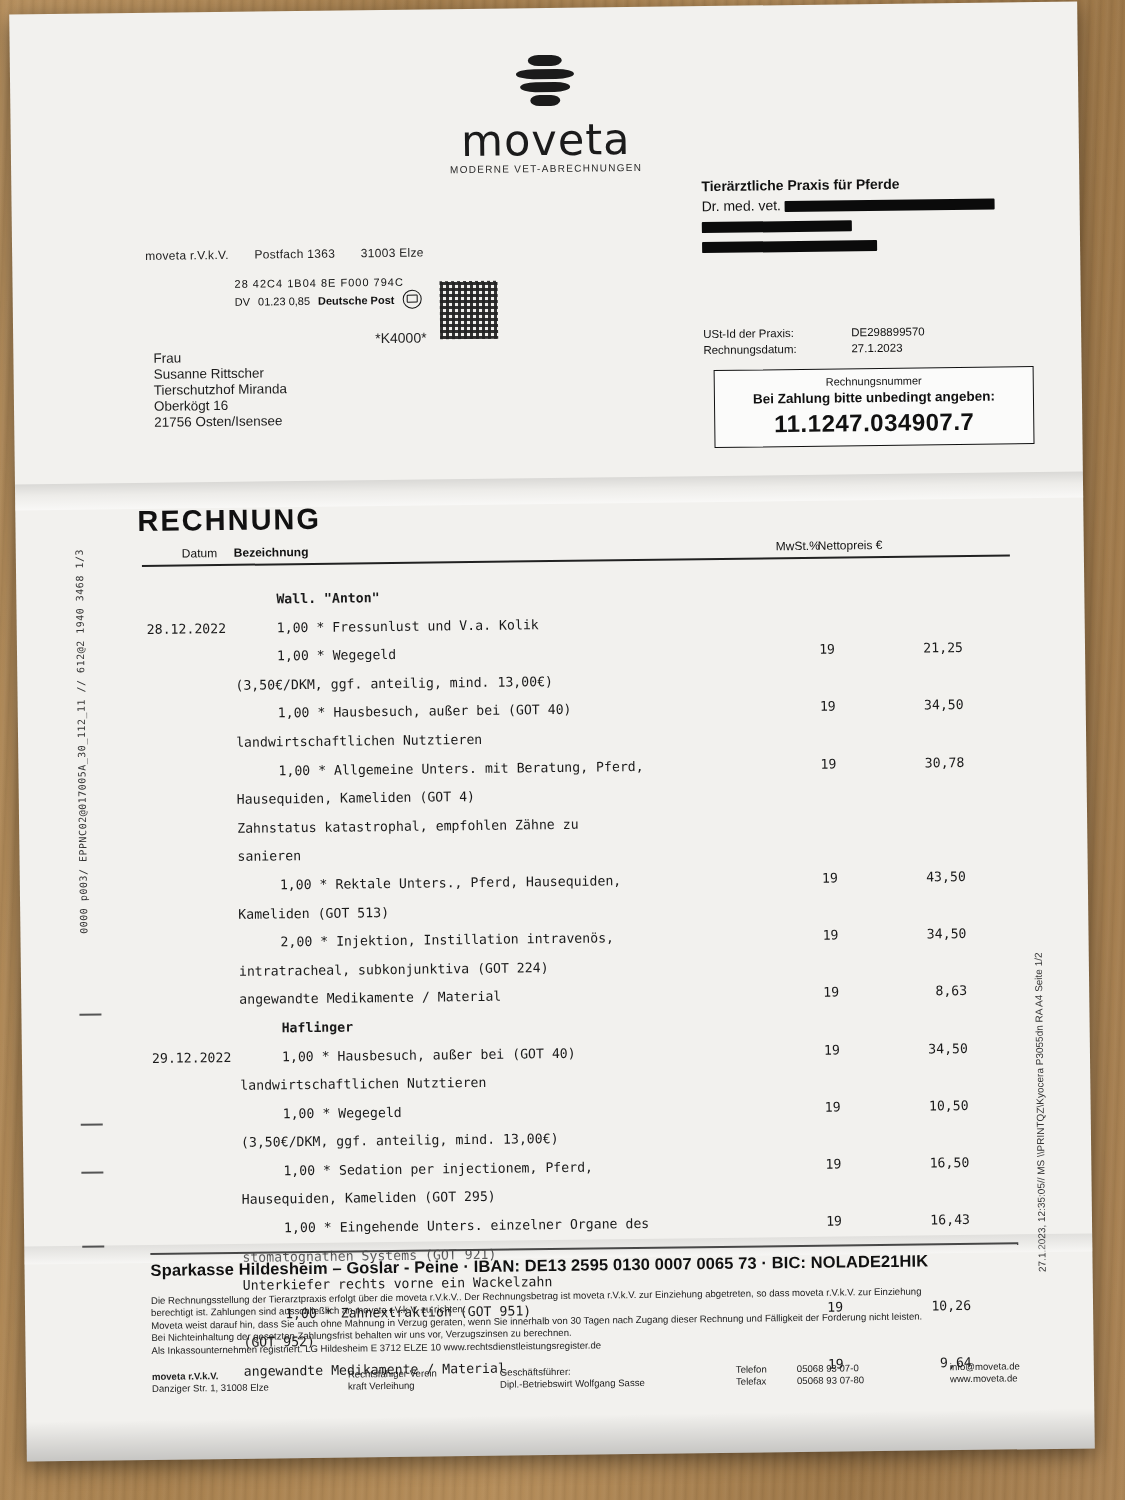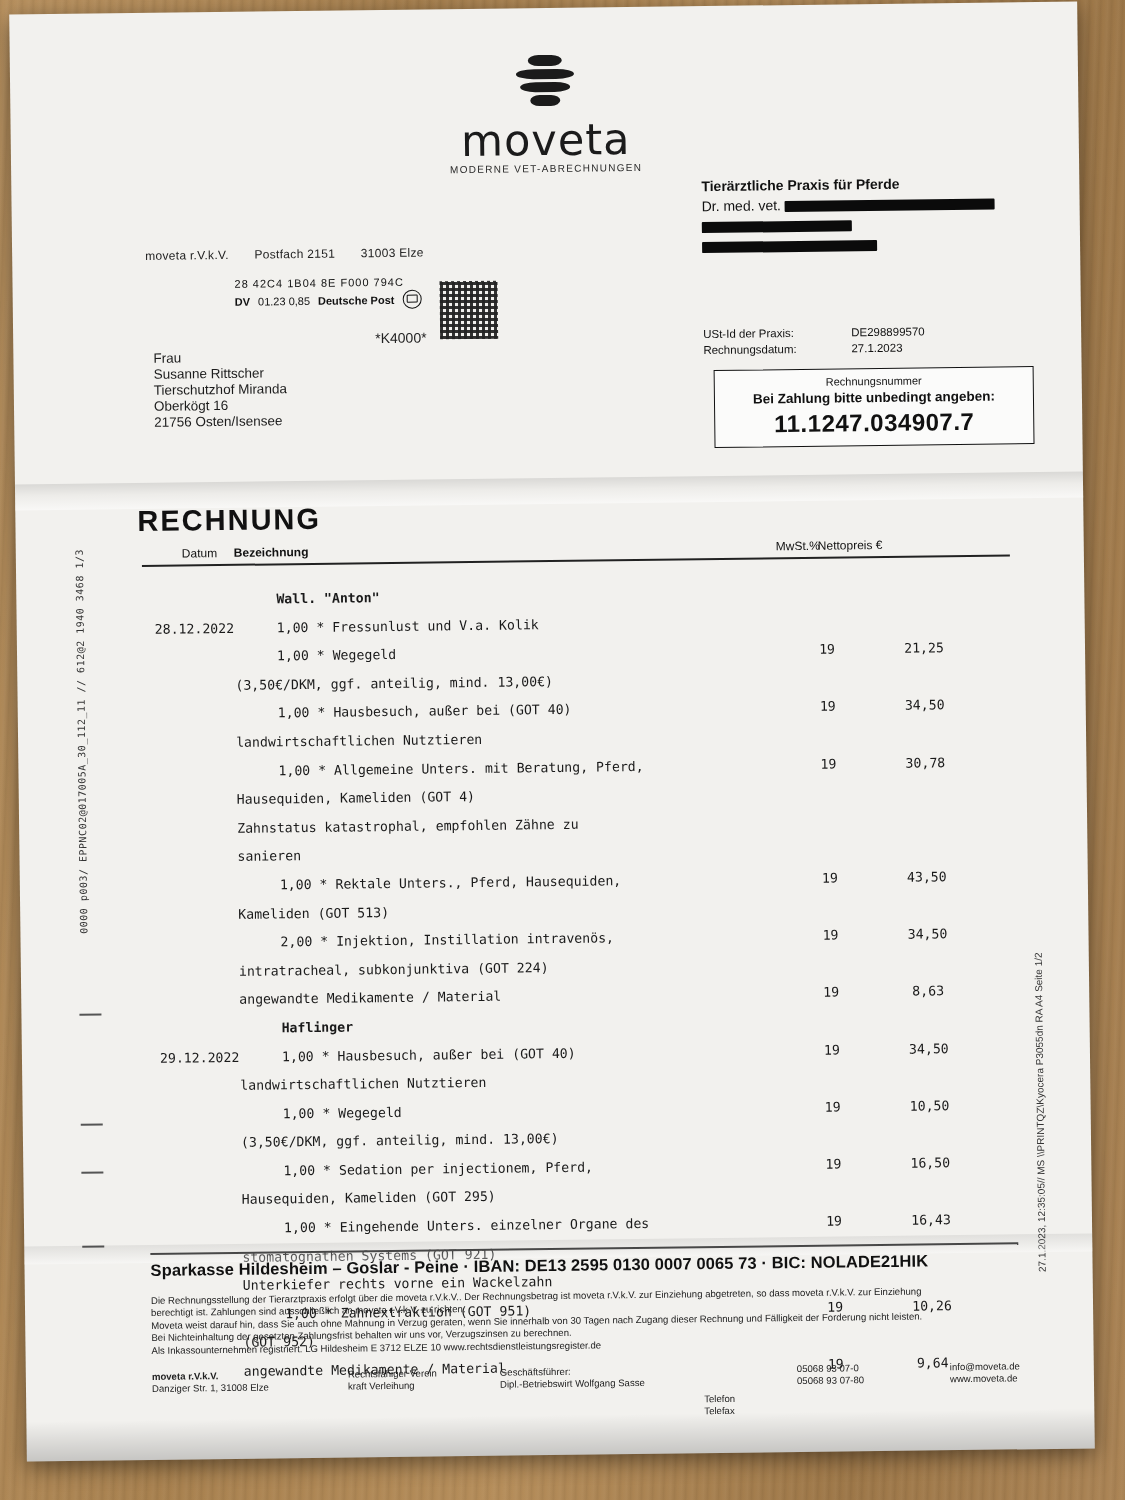--- a/index.html
+++ b/index.html
@@ -47,21 +47,21 @@
   .logo-mark i:nth-child(4){top:42px;left:16px;right:16px;height:11px;}
   .logo-word{font-size:43px;letter-spacing:1px;color:#1b1b1b;margin-top:4px;font-family:"DejaVu Sans",sans-serif;}
   .logo-sub{font-size:10px;letter-spacing:1.3px;color:#2a2a2a;margin-top:-2px;}
 
   
   .sender{position:absolute;left:133px;top:236px;font-size:12px;color:#222;letter-spacing:.3px;}
   .sender span{margin-right:22px;}
   .dvline{position:absolute;left:222px;top:266px;font-size:11px;color:#111;}
   .dvline .code{display:block;letter-spacing:1px;}
   .dvline .row2{display:flex;align-items:center;gap:8px;margin-top:2px;font-weight:bold;}
-  .dvline .row2 .dv{font-weight:bold;}
+  .dvline .row2 .dv{font-weight:normal;}
   .dvline .row2 .small{font-weight:normal;}
   .post-sym{width:17px;height:17px;border-radius:50%;border:1.6px solid #111;position:relative;display:inline-block;}
   .post-sym:before{content:"";position:absolute;left:3px;top:4px;width:9px;height:6px;border:1.4px solid #111;border-radius:1px;}
   .k4000{position:absolute;left:362px;top:320px;font-size:14px;color:#222;}
   .datamatrix{position:absolute;left:427px;top:272px;width:58px;height:58px;
     background:
       repeating-linear-gradient(0deg,#111 0 3px,transparent 3px 6px),
       repeating-linear-gradient(90deg,#111 0 3px,transparent 3px 6px);
     background-blend-mode:multiply;opacity:.85;}
   .addr{position:absolute;left:140px;top:338px;font-size:13.5px;line-height:16px;color:#1c1c1c;font-family:"Liberation Sans",sans-serif;}
@@ -83,36 +83,36 @@
   .thead .c1{position:absolute;left:0;padding-left:40px;}
   .thead .c2{position:absolute;left:92px;font-weight:bold;}
   .thead .c3{position:absolute;left:634px;}
   .thead .c4{position:absolute;left:676px;}
   .rule{position:absolute;left:126px;top:552px;width:868px;height:1.5px;background:#222;}
   .rule.bottom{top:1240px;height:2px;}
 
   .rows{position:absolute;left:126px;top:580px;width:870px;
     font-family:"DejaVu Sans Mono","Liberation Mono",monospace;font-size:13.2px;color:#1a1a1a;}
   .row{position:relative;height:28.6px;}
-  .row .date{position:absolute;left:12px;top:0;}
+  .row .date{position:absolute;left:4px;top:0;}
   .row .desc{position:absolute;left:92px;top:0;white-space:pre;}
   .row .desc.ind{left:134px;}
   .row .desc.bold{font-weight:bold;}
   .row .mwst{position:absolute;left:662px;top:0;width:30px;text-align:right;}
-  .row .net{position:absolute;left:742px;top:0;width:78px;text-align:center;}
+  .row .net{position:absolute;left:742px;top:0;width:78px;text-align:right;}
 
   
   .bank{position:absolute;left:126px;top:1248px;font-size:16.5px;font-weight:bold;color:#111;letter-spacing:.1px;}
   .legal{position:absolute;left:126px;top:1282px;width:880px;font-size:9.6px;line-height:12.4px;color:#222;}
   .fcols{position:absolute;left:126px;top:1358px;width:900px;font-size:9.6px;line-height:12.4px;color:#222;}
   .fcols .col{position:absolute;top:0;}
   .fcols .c1{left:0;}
   .fcols .c2{left:196px;}
   .fcols .c3{left:348px;}
-  .fcols .c4{left:552px;margin-top:29px;}
+  .fcols .c4{left:584px;}
   .fcols .c5{left:645px;}
   .fcols .c6{left:798px;}
   .fcols b{font-weight:bold;}
 
   
   .vleft{
     position:absolute;left:58px;top:560px;width:360px;
     transform-origin:0 0;transform:rotate(-90deg) translate(-360px,0);
     font-size:10px;color:#333;font-family:"DejaVu Sans Mono",monospace;letter-spacing:.5px;
     white-space:nowrap;
@@ -142,21 +142,21 @@
           <i></i>
           <i></i>
           <i></i>
       </div>
       <div class="logo-word">moveta</div>
       <div class="logo-sub">MODERNE VET-ABRECHNUNGEN</div>
     </div>
 
     <div class="sender">
       <span>moveta r.V.k.V.</span>
-      <span>Postfach 2151</span>
+      <span>Postfach 1363</span>
       <span>31003 Elze</span>
     </div>
 
     <div class="dvline">
       <span class="code">28 42C4 1B04 8E F000 794C</span>
       <span class="row2">
         <span class="dv">DV</span>
         <span class="small">01.23  0,85</span>
         <span>Deutsche Post</span>
         <span class="post-sym"></span>

